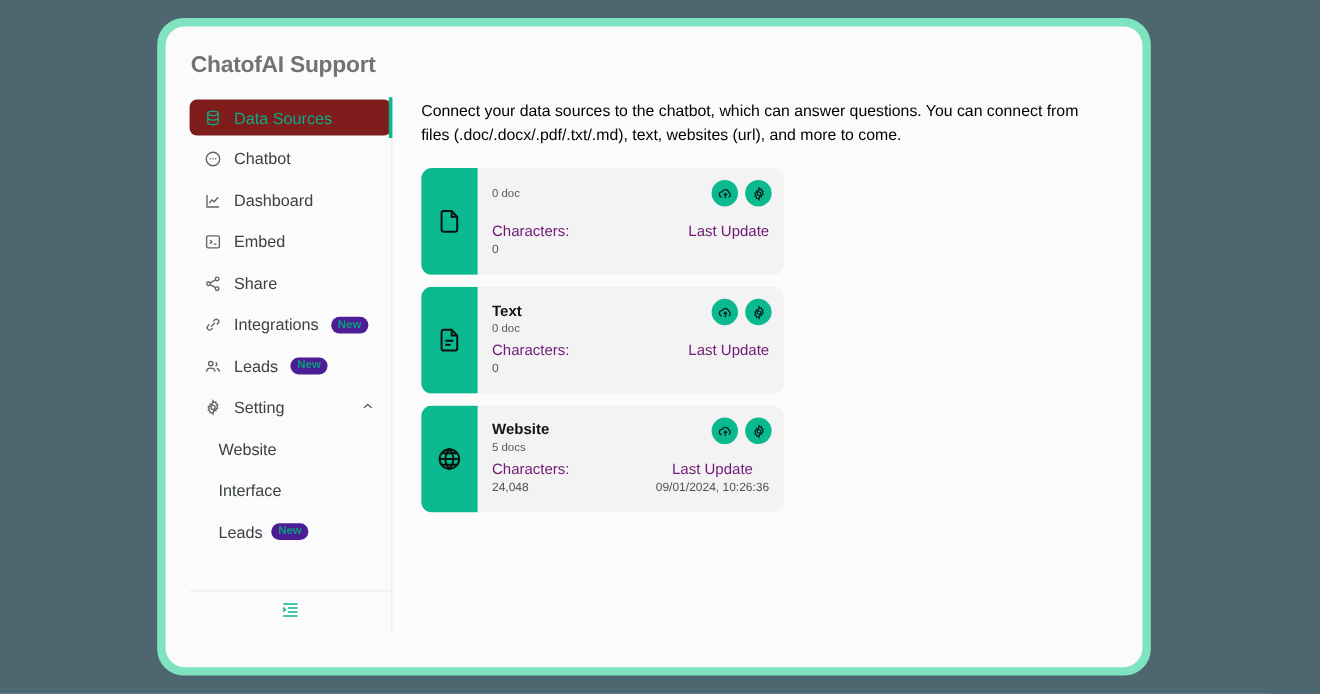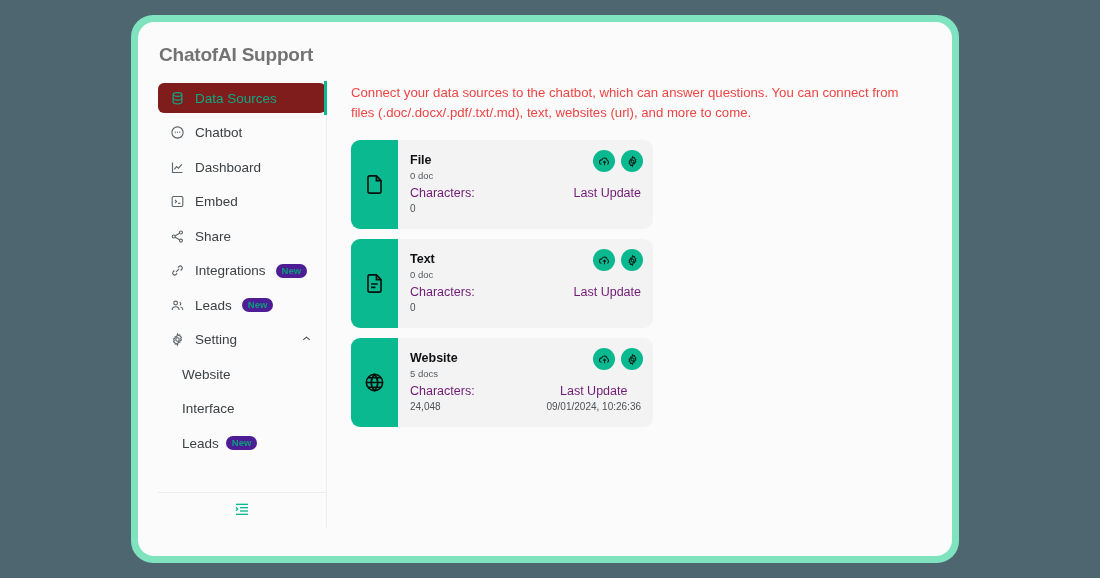--- a/index.html
+++ b/index.html
@@ -106,21 +106,21 @@
   }
   .sb-footer svg { width: 16px; height: 16px; color: #0ab98f; cursor: pointer; }
   
   .main {
     position: absolute;
     left: 192px; top: 61px; right: 16px;
   }
   .desc {
     font-size: 13.2px;
     line-height: 20px;
-    color: #ef4444;
+    color: #000000;
     width: 592px;
     padding-left: 21px;
   }
   .cards {
     margin-top: 17px;
     padding-left: 21px;
     display: flex;
     flex-wrap: wrap;
     gap: 10px;
   }
@@ -309,21 +309,20 @@
       <div class="cards">
 
         <div class="card">
           <div class="card-ico">
             <svg viewBox="0 0 24 24" fill="none" stroke="currentColor" stroke-width="1.7">
               <path d="M14 3H7a1.8 1.8 0 00-1.8 1.8v14.4A1.8 1.8 0 007 21h10a1.8 1.8 0 001.8-1.8V8z"></path>
                 <path d="M14 3v5h4.8"></path>
             </svg>
           </div>
           <div class="card-body">
-            <div class="c-title">File</div>
             <div class="c-docs">0 doc</div>
             <div class="actions">
               <div class="abtn">
                 <svg viewBox="0 0 24 24" fill="none" stroke="currentColor" stroke-width="2">
                   <path d="M6.5 17a4 4 0 01.4-8 5.4 5.4 0 0110.3 1.2A3.6 3.6 0 0117 17"></path>
                     <path d="M12 19v-7"></path>
                     <path d="M9.3 14.2L12 11.5l2.7 2.7"></path>
                 </svg>
               </div>
               <div class="abtn">

